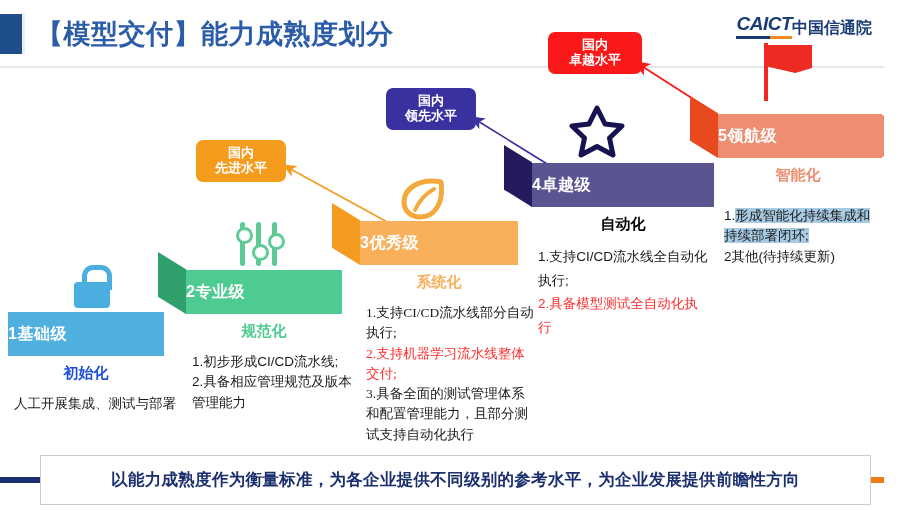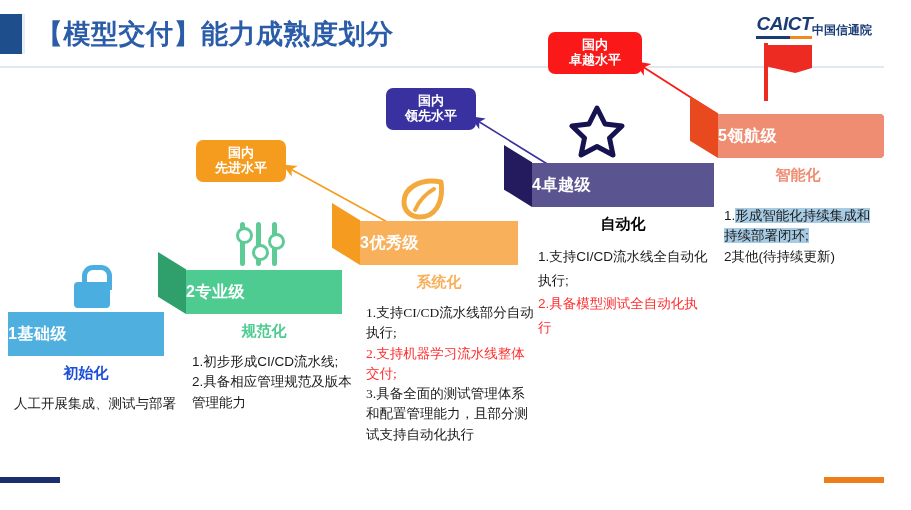--- a/index.html
+++ b/index.html
@@ -26,21 +26,21 @@
   .logo{position:absolute;right:12px;top:14px;display:flex;align-items:flex-end;}
   .logo-mark{position:relative;display:inline-block;}
   .logo-caict{
     font-size:19px;font-weight:bold;color:#1b3d77;letter-spacing:-.5px;
     font-style:italic;line-height:1;
   }
   .logo-underline{display:flex;height:3px;margin-top:2px;width:100%;}
   .logo-underline i{display:block;height:3px;}
   .logo-underline i:first-child{flex:0 0 60%;background:#1b3d77;}
   .logo-underline i:last-child{flex:1;background:#f08a1c;}
-  .logo-cn{font-size:12px;font-weight:bold;color:#1b3d77;line-height:1;padding-bottom:3px;}
+  .logo-cn{font-size:16px;font-weight:bold;color:#1b3d77;line-height:1;padding-bottom:3px;}
 
   
   .flag{position:absolute;left:760px;top:43px;width:60px;height:60px;}
   .flag .pole{position:absolute;left:4px;top:0;width:4px;height:58px;background:#ee2b22;}
   .flag .cloth{position:absolute;left:8px;top:2px;width:44px;height:28px;background:#ee2b22;
      clip-path:polygon(0 0,100% 0,100% 82%,62% 100%,0 78%);}
 
   
   .step{position:absolute;}
   .step .bar{position:absolute;left:0;top:0;height:44px;width:100%;
@@ -210,14 +210,17 @@
 
   <div class="callout" style="left:196px;top:140px;width:70px;background:#f59c1f;">国内
 先进水平</div>
   <div class="callout" style="left:386px;top:88px;width:70px;background:#3a31a0;">国内
 领先水平</div>
   <div class="callout" style="left:548px;top:32px;width:74px;background:#fa1818;">国内
 卓越水平</div>
 
   <div class="bn-left"></div>
   <div class="bn-right"></div>
+  <div class="banner">
+    <span>以能力成熟度作为衡量标准，为各企业提供不同级别的参考水平，为企业发展提供前瞻性方向</span>
+  </div>
 
 </div>
 
 </body></html>

